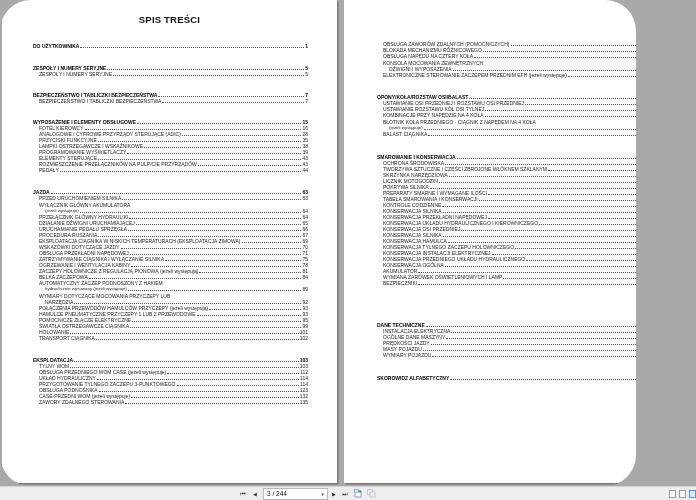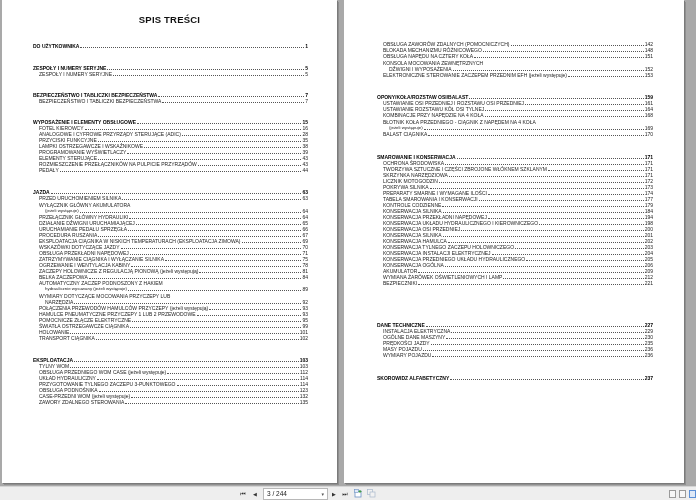--- a/index.html
+++ b/index.html
@@ -2,22 +2,22 @@
 <html><head>
 <meta charset="utf-8">
 <style>
   html, body { margin:0; padding:0; }
   body {
     width:696px; height:500px; overflow:hidden; position:relative;
     background:#a9a9a9;
     font-family:"Liberation Sans", sans-serif;
   }
   .viewport {
-    position:absolute; left:0; top:0; width:696px; height:486px;
-    background:#a9a9a9; overflow:hidden;
+    position:absolute; left:0; top:0; width:636px; height:486px;
+    background:#a9a9a9; overflow:hidden;border-radius:31px;
   }
   .page {
     position:absolute; top:0; background:#fff;
     box-shadow: 1px 1px 0 #7a7a7a, 2px 2px 0 #8f8f8f;
   }
   .page.left { left:2px; width:335px; height:483px; }
   .page.right { left:344px; width:340px; height:483px; }
   .page-title {
     position:absolute; left:0; width:100%; top:14px;
     text-align:center; font-weight:bold; font-size:9.5px; color:#111;

